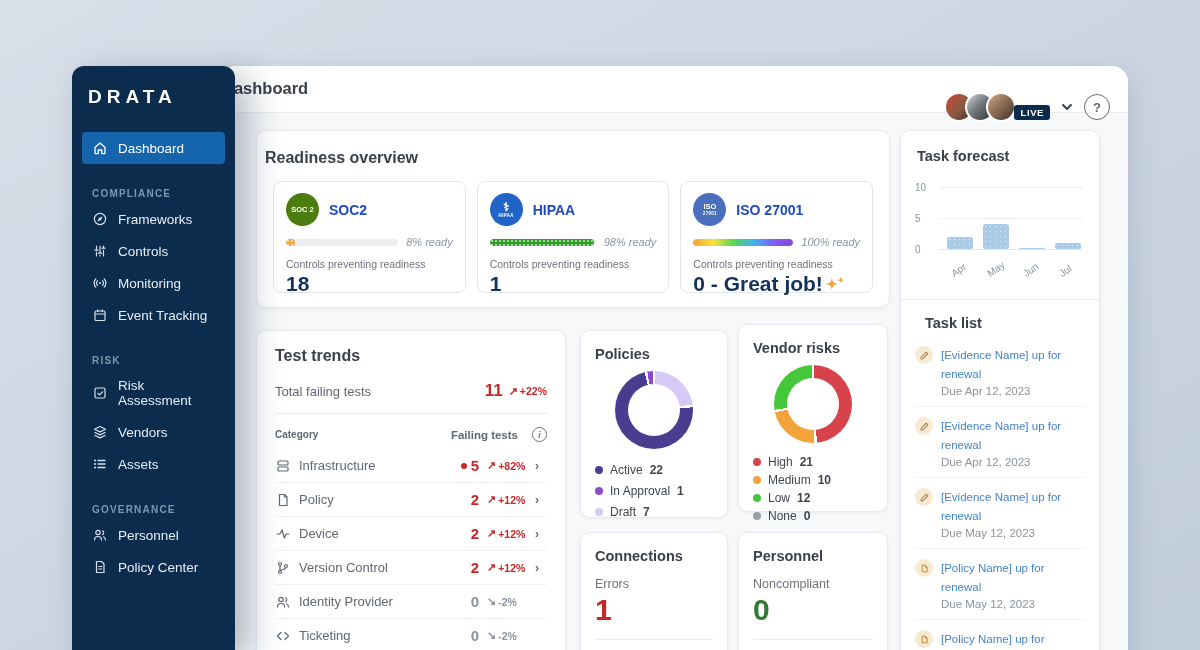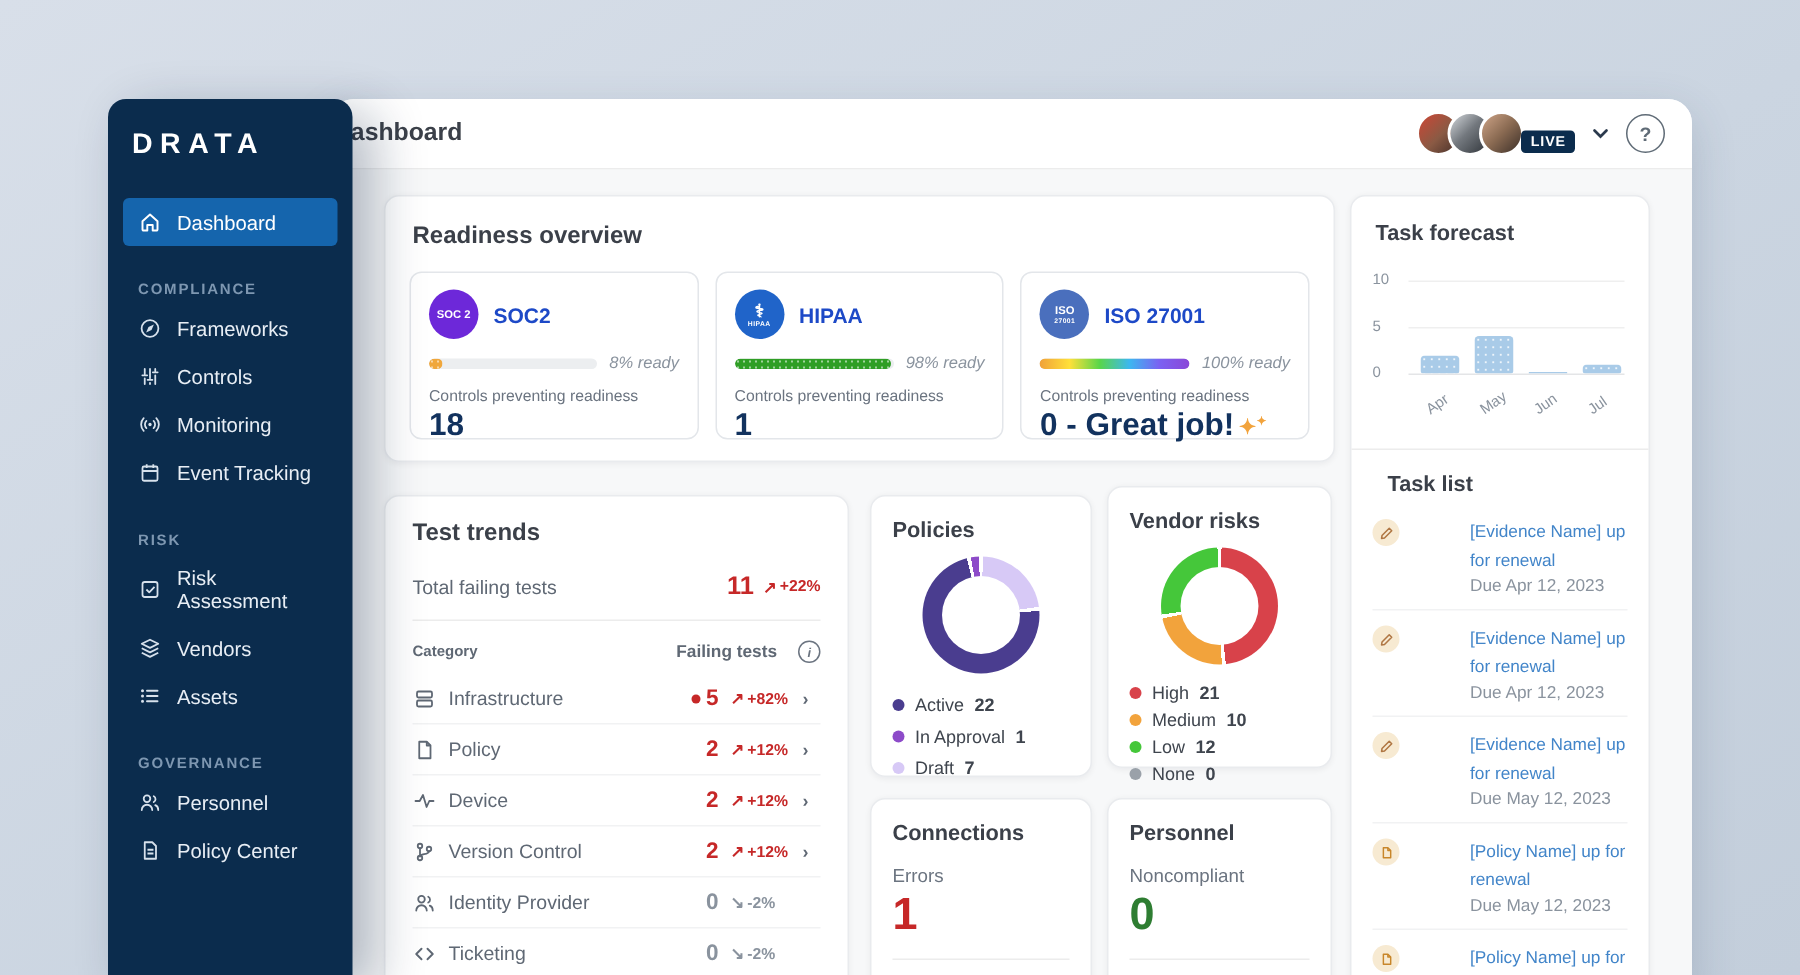--- a/index.html
+++ b/index.html
@@ -12,21 +12,21 @@
   .window{
     position:absolute;left:220px;top:66px;width:908px;height:600px;
     background:#f7f8f9;border-radius:16px 16px 0 0;
     box-shadow:0 10px 30px rgba(50,70,100,.20);z-index:2;
   }
   .appbar{
     position:relative;height:46px;background:#ffffff;border-radius:16px 16px 0 0;
     border-bottom:1px solid #ececec;display:flex;align-items:center;
   }
   .page-title{position:absolute;left:2px;top:13px;font-size:16.5px;font-weight:600;color:#3b4049;}
-  .appbar-right{position:absolute;right:18px;top:0;height:46px;display:flex;align-items:center;gap:10px;}
+  .appbar-right{position:absolute;right:18px;top:18px;height:46px;display:flex;align-items:center;gap:10px;}
   .avatars{display:flex;align-items:center;}
   .avatar{width:26px;height:26px;border-radius:50%;border:2px solid #fff;margin-left:-9px;}
   .avatar:first-child{margin-left:0;}
   .av1{background:linear-gradient(135deg,#c24a38 10%,#8a5a44 55%,#47302a 100%);}
   .av2{background:linear-gradient(135deg,#d4d8dc 0%,#74797f 45%,#2e3338 100%);}
   .av3{background:linear-gradient(135deg,#cfa588 0%,#8a6a52 50%,#3c3029 100%);}
   .live-badge{
     margin-left:-12px;align-self:flex-end;margin-bottom:10px;
     background:#0b2c4d;color:#fff;font-size:9.5px;font-weight:700;letter-spacing:.6px;
     padding:2px 6px;border-radius:3px;z-index:3;
@@ -46,21 +46,21 @@
   .nav-item{display:flex;align-items:center;gap:10px;margin:0 10px;padding:8px 10px;font-size:13.5px;color:#e8eef5;border-radius:4px;cursor:pointer;}
   .nav-item.active{background:#1565ad;color:#fff;margin-top:24px;}
   .nav-section{margin:24px 0 4px 20px;font-size:10px;font-weight:700;letter-spacing:1.2px;color:#7e97b1;}
   .nav-item svg{flex:none;}
   
   .card{position:absolute;background:#fff;border:1px solid #e9ebee;border-radius:10px;box-shadow:0 1px 4px rgba(16,24,40,.06);z-index:3;}
   .card-title{font-size:14.5px;font-weight:700;color:#3b4049;}
   .big-title{font-size:16px;font-weight:700;color:#3b4049;}
   
   #readiness{left:256px;top:130px;width:632px;height:176px;padding:0;}
-  #readiness .inner{padding:18px 16px 0 18px;}
+  #readiness .inner{padding:18px 16px 0 8px;}
   .fw-row{display:flex;gap:11px;margin-top:14px;padding:0 16px;}
   .fw-card{flex:1;border:1px solid #e3e6ea;border-radius:8px;padding:11px 12px;height:112px;box-sizing:border-box;background:#fff;cursor:pointer;}
   .fw-head{display:flex;align-items:center;gap:10px;}
   .badge{width:33px;height:33px;border-radius:50%;color:#fff;display:flex;flex-direction:column;align-items:center;justify-content:center;line-height:1;}
   .badge .b1{font-size:7.5px;font-weight:700;}
   .badge.hipaa .b1{font-size:12px;}
   .badge .b2{font-size:4.5px;font-weight:700;letter-spacing:.3px;margin-top:1px;}
   .fw-name{font-size:14px;font-weight:700;color:#1d49c7;}
   .prog-row{display:flex;align-items:center;gap:8px;margin-top:10px;font-style:italic;}
   .track{flex:1;height:7px;border-radius:4px;background:#eceef0;position:relative;overflow:hidden;}
@@ -122,21 +122,21 @@
   .gline.base{background:#e4e5e7;}
   .ytick{position:absolute;left:0;width:18px;text-align:left;font-size:10px;color:#8a939e;transform:translateY(-50%);}
   .plot{position:absolute;left:26px;right:4px;top:14px;bottom:40px;}
   .bar{position:absolute;bottom:0;width:26px;border-radius:3px 3px 2px 2px;background-image:radial-gradient(rgba(255,255,255,.8) .8px,transparent .9px);background-size:5px 5px;cursor:pointer;}
   .xlab{position:absolute;bottom:8px;font-size:10px;color:#8a939e;transform:rotate(-35deg);transform-origin:left top;}
   .rp-div{border:none;border-top:1px solid #ececec;margin:10px 0 0;}
   .tl-title{padding:14px 24px 4px;}
   .task{display:flex;gap:8px;margin:0 14px;padding:9px 0;border-bottom:1px solid #f1f2f3;}
   .task:last-child{border-bottom:none;}
   .task-ic{width:18px;height:18px;border-radius:50%;background:#f7ead2;flex:none;display:flex;align-items:center;justify-content:center;margin-top:1px;}
-  .task-body{flex:1;min-width:0;margin-left:39px;}
+  .task-body{flex:1;min-width:0;}
   .task-link{font-size:11.5px;line-height:1.35;color:#4285c9;cursor:pointer;}
   .task-due{font-size:11.5px;color:#8a939e;margin-top:3px;}
 </style>
 </head>
 <body>
 
 <div class="window">
   <div class="appbar">
     <div class="page-title">Dashboard</div>
     <div class="appbar-right">
@@ -234,21 +234,21 @@
     <span>Policy Center</span>
   </div>
 </div>
 
 <div class="card" id="readiness">
   <div class="inner"><span class="big-title">Readiness overview</span></div>
   <div class="fw-row">
 
     <div class="fw-card">
       <div class="fw-head">
-        <div class="badge" style="background-color: #6d28d9;">
+        <div class="badge" style="background-color: #4d7c0f;">
           <span class="b1">SOC 2</span>
         </div>
         <span class="fw-name">SOC2</span>
       </div>
       <div class="prog-row">
         <div class="track">
           <div class="fill" style="background-color: rgb(240, 167, 60); width: 8%;"></div>
         </div>
         <span class="ready">8% ready</span>
       </div>

